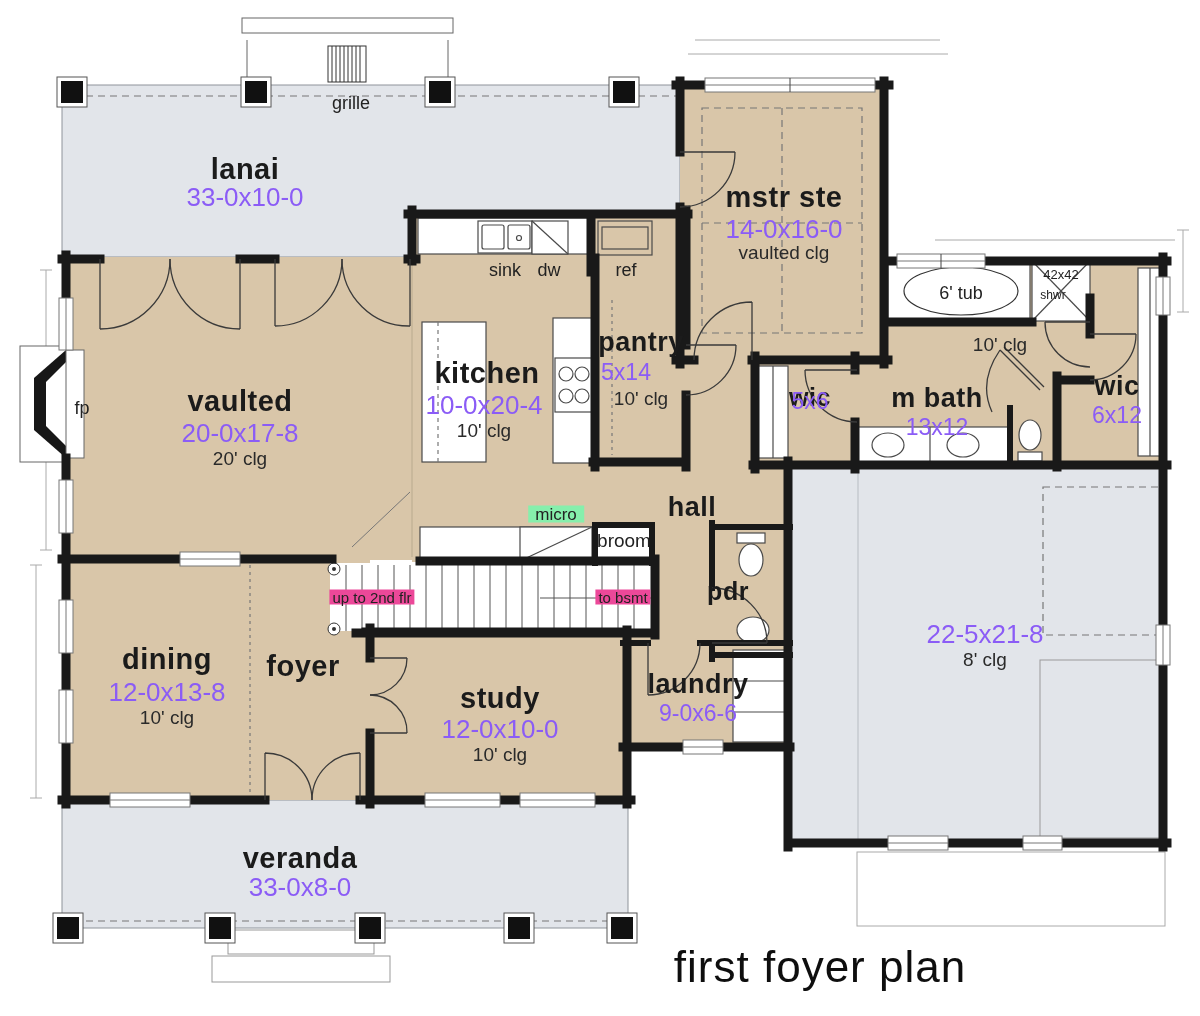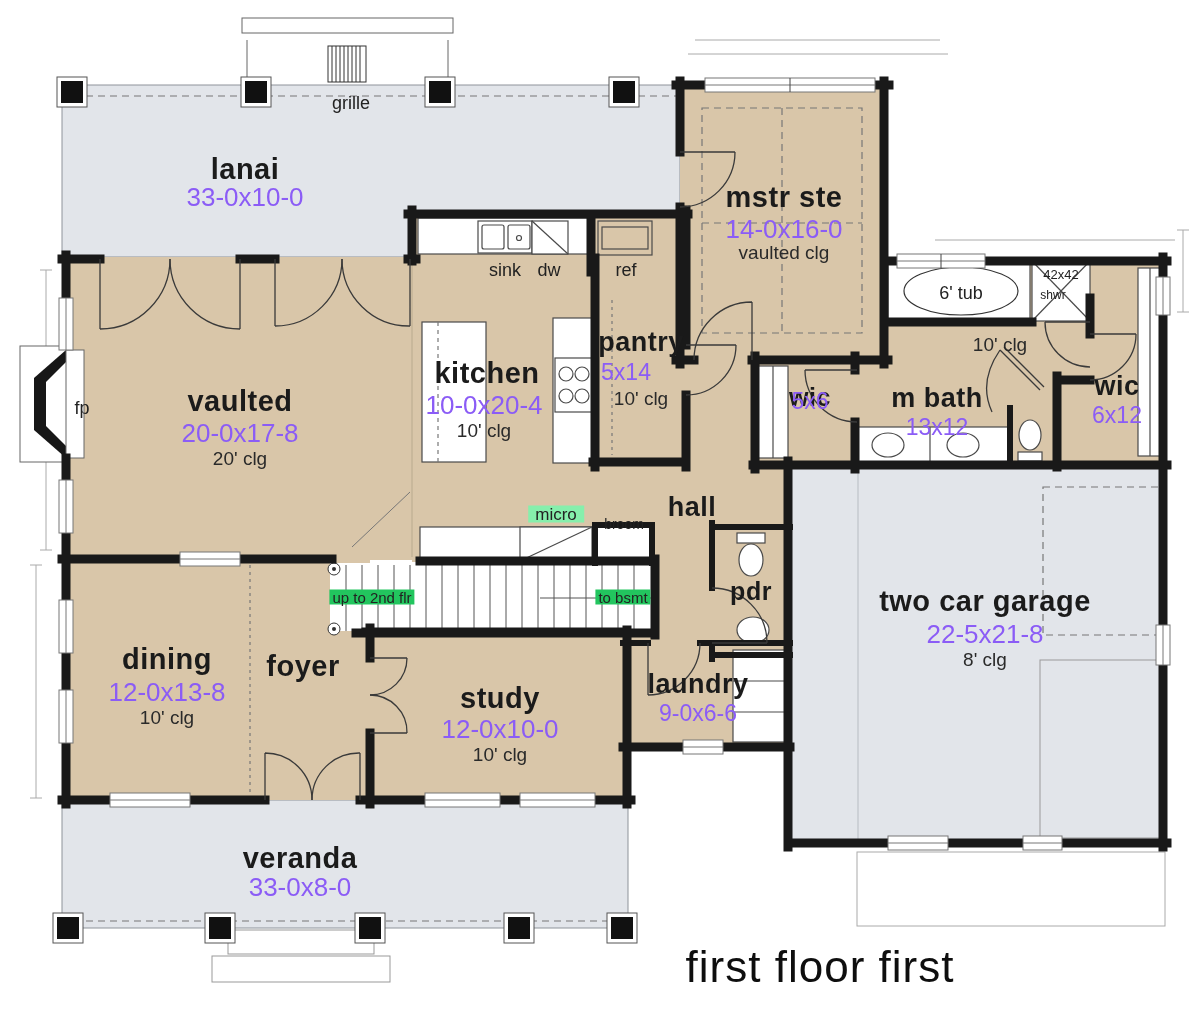--- a/index.html
+++ b/index.html
@@ -17,21 +17,21 @@
   .tan{fill:var(--room-fill);}
   .porch{fill:var(--porch-fill);}
   .lbl{position:absolute;transform:translate(-50%,-50%);white-space:nowrap;line-height:1;text-align:center;}
   .rname{font-weight:700;font-size:29px;letter-spacing:.5px;color:#1b1b1b;}
   .rname.md{font-size:27px;}
   .rname.sm{font-size:25px;}
   .rdim{font-size:26px;font-weight:400;color:#8b5cf6;}
   .rdim.sm{font-size:23px;}
   .rclg{font-size:19px;font-weight:400;color:#2a2a2a;}
   .fixture{font-size:18px;font-weight:400;color:#222;}
-  .tiny{font-size:15px;font-weight:400;color:#222;background:#22c55e;padding:0 3px;}
+  .tiny{font-size:15px;font-weight:400;color:#222;background:#ec4899;padding:0 3px;}
   .watermark{
     position:absolute;left:2px;top:942px;transform:none;
     font-family:"Liberation Serif", serif;font-size:34px;letter-spacing:7px;
     color:#2f2f2f;opacity:.92;font-weight:400;
   }
   .floor-title{
     position:absolute;left:820px;top:967px;transform:translate(-50%,-50%);
     font-size:44px;font-weight:400;letter-spacing:1px;color:#0e0e0e;white-space:nowrap;
   }
 </style>
@@ -290,40 +290,39 @@
   <div class="lbl rname md" style="left:937px;top:398px">m bath</div>
   <div class="lbl rdim sm" style="left:937px;top:427px">13x12</div>
 
   <div class="lbl rname sm" style="left:810px;top:397px">wic</div>
   <div class="lbl rdim sm" style="left:810px;top:401px">5x6</div>
   <div class="lbl rname md" style="left:1117px;top:386px">wic</div>
   <div class="lbl rdim sm" style="left:1117px;top:415px">6x12</div>
 
   <div class="lbl rname md" style="left:692px;top:507px">hall</div>
   <div class="lbl fixture" style="left:556px;top:514px;font-size:17px;background:#86efac;padding:0 7px">micro</div>
-  <div class="lbl fixture" style="left:624px;top:524px;font-size:14px">broom</div>
+  <div class="lbl fixture" style="left:624px;top:540px;font-size:19px">broom</div>
   <div class="lbl tiny" style="left:372px;top:597px">up to 2nd flr</div>
   <div class="lbl tiny" style="left:623px;top:597px">to bsmt</div>
 
-  <div class="lbl rname sm" style="left:751px;top:591px">pdr</div>
+  <div class="lbl rname sm" style="left:728px;top:591px">pdr</div>
 
   <div class="lbl rname md" style="left:698px;top:684px">laundry</div>
   <div class="lbl rdim sm" style="left:698px;top:713px">9-0x6-6</div>
 
-  <div class="lbl rname" style="left:985px;top:601px">two car garage</div>
   <div class="lbl rdim" style="left:985px;top:634px">22-5x21-8</div>
   <div class="lbl rclg" style="left:985px;top:659px">8' clg</div>
 
   <div class="lbl rname" style="left:167px;top:659px">dining</div>
   <div class="lbl rdim" style="left:167px;top:692px">12-0x13-8</div>
   <div class="lbl rclg" style="left:167px;top:717px">10' clg</div>
 
   <div class="lbl rname" style="left:303px;top:666px">foyer</div>
 
   <div class="lbl rname" style="left:500px;top:698px">study</div>
   <div class="lbl rdim" style="left:500px;top:729px">12-0x10-0</div>
   <div class="lbl rclg" style="left:500px;top:754px">10' clg</div>
 
   <div class="lbl rname" style="left:300px;top:858px">veranda</div>
   <div class="lbl rdim" style="left:300px;top:887px">33-0x8-0</div>
 
-  <div class="floor-title">first floor first</div>
+  <div class="floor-title">first foyer plan</div>
 </div>
 
 </body></html>

